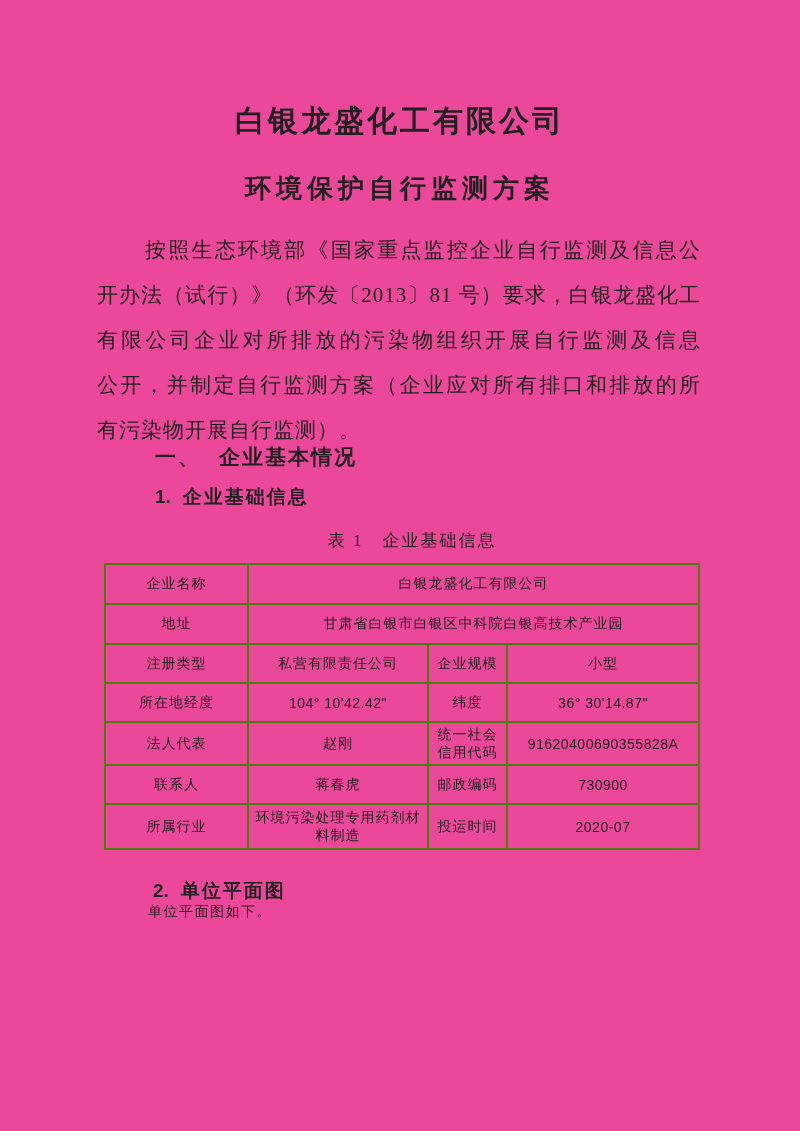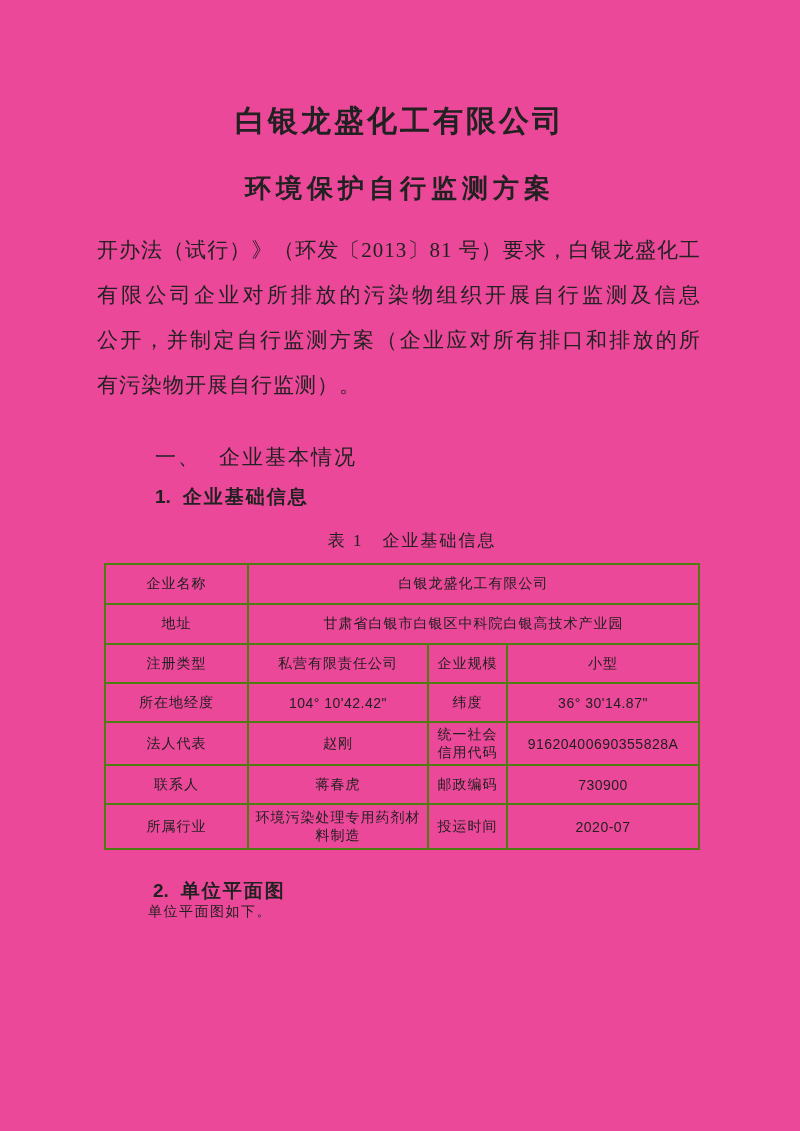--- a/index.html
+++ b/index.html
@@ -21,21 +21,21 @@
   }
   .intro {
     position:absolute; top:228px; left:97px; width:604px;
     font-size:21px; line-height:45px; letter-spacing:1px;
   }
   .intro .line { text-align:justify; text-align-last:justify; }
   .intro .line.first { padding-left:48px; }
   .intro .line.last { text-align:right; text-align-last:left; }
   .h1 {
     position:absolute; top:443px; left:155px;
-    font-family:"Liberation Sans", sans-serif; font-weight:normal;
+    font-family:"Liberation Sans", sans-serif; font-weight:bold;
     font-size:21px; line-height:28px; letter-spacing:2px;
   }
   .h1 .num { margin-right:18px; }
   .h2 {
     position:absolute; left:155px; font-weight:bold;
     font-size:19px; line-height:28px; letter-spacing:2px;
     font-family:"Liberation Serif", serif;
   }
   .h2 .num { font-family:"Liberation Sans", sans-serif; letter-spacing:0; margin-right:12px; }
   #subsection1 { top:483px; }
@@ -61,20 +61,21 @@
 </head>
 <body>
 
 <div class="page">
 
   <div class="title">白银龙盛化工有限公司</div>
 
   <div class="subtitle">环境保护自行监测方案</div>
 
   <div class="intro">
+    <div class="line first">按照生态环境部《国家重点监控企业自行监测及信息公</div>
     <div class="line">开办法（试行）》（环发〔2013〕81 号）要求，白银龙盛化工</div>
     <div class="line">有限公司企业对所排放的污染物组织开展自行监测及信息</div>
     <div class="line">公开，并制定自行监测方案（企业应对所有排口和排放的所</div>
     <div class="line last">有污染物开展自行监测）。</div>
   </div>
 
   <div class="h1">
     <span class="num">一、</span><span>企业基本情况</span>
   </div>
 

